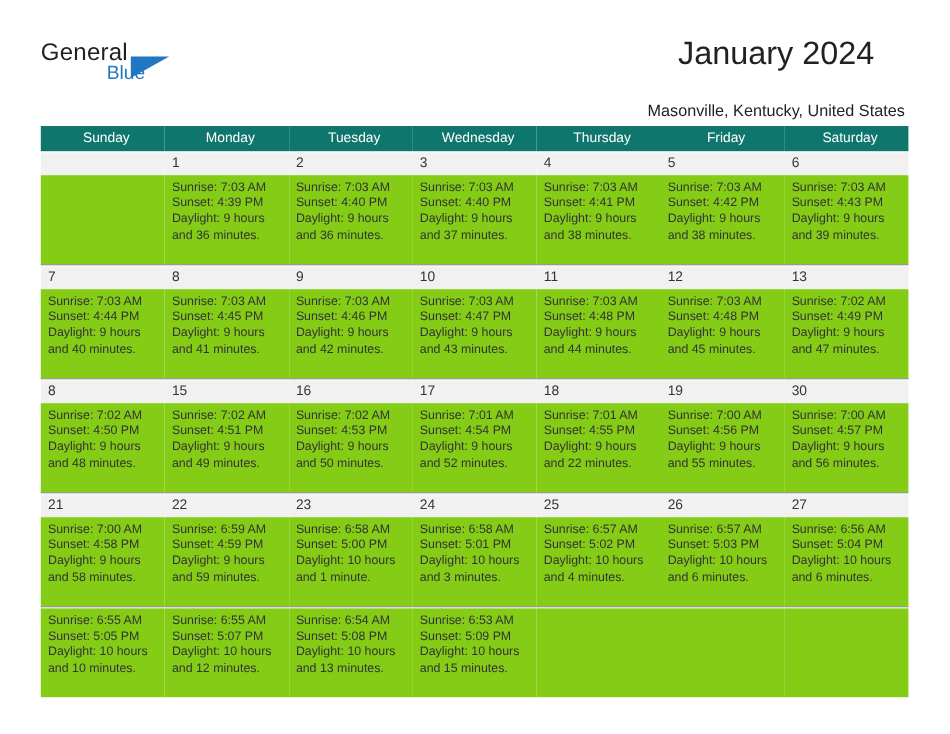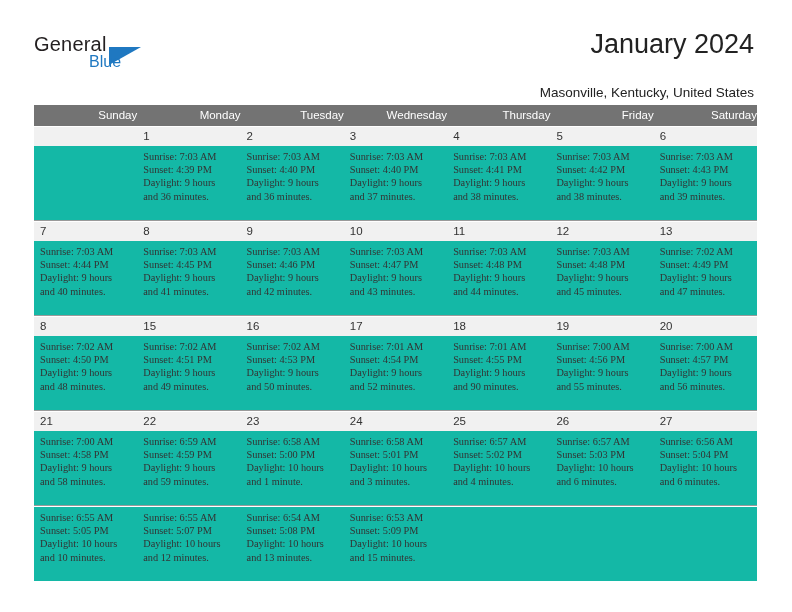--- a/index.html
+++ b/index.html
@@ -67,20 +67,21 @@
     position: absolute;
     right: 38px;
     top: 28px;
     text-align: right;
   }
   .cal-title {
     font-size: 27px;
     color: #222222;
     line-height: 32px;
     white-space: nowrap;
+    text-align: center;
   }
   .cal-subtitle {
     margin-top: 25px;
     font-size: 13.5px;
     color: #222222;
     line-height: 16px;
     white-space: nowrap;
   }
 
   
@@ -88,25 +89,25 @@
     position: absolute;
     left: 34px;
     top: 105px;
     width: 723px;
     border-collapse: collapse;
     table-layout: fixed;
   }
   .calendar col { width: 103.28px; }
 
   .calendar thead th {
-    background: #737373;
+    background: #0f766e;
     color: #ffffff;
     font-size: 11.5px;
     font-weight: normal;
-    text-align: right;
+    text-align: center;
     padding: 4px 0 4px 6px;
     height: 13px;
     line-height: 13px;
   }
 
   .week-sep td {
     padding: 0;
     height: 1px;
     line-height: 1px;
     font-size: 0;
@@ -119,28 +120,27 @@
     font-size: 11.5px;
     color: #333333;
     padding: 3px 0 3px 6px;
     height: 13px;
     line-height: 13px;
     vertical-align: top;
   }
   .daynum-row td.blank { background: #f1f1f1; }
 
   .info-row td {
-    background: #14b8a6;
+    background: #84cc16;
     font-size: 10.3px;
     color: #333333;
     padding: 4px 4px 8px 6px;
     height: 62px;
     line-height: 13.2px;
     vertical-align: top;
-    font-family: Liberation Serif, serif;
   }
   .info-row td div { white-space: nowrap; }
 </style>
 </head>
 <body>
 
 <div class="page">
 
   <div class="header">
 
@@ -297,21 +297,21 @@
       <tr class="week-sep">
         <td colspan="7"></td>
       </tr>
       <tr class="daynum-row">
         <td>8</td>
         <td>15</td>
         <td>16</td>
         <td>17</td>
         <td>18</td>
         <td>19</td>
-        <td>20</td>
+        <td>30</td>
       </tr>
       <tr class="info-row">
         <td>
           <div>Sunrise: 7:02 AM</div>
           <div>Sunset: 4:50 PM</div>
           <div>Daylight: 9 hours</div>
           <div>and 48 minutes.</div>
         </td>
         <td>
           <div>Sunrise: 7:02 AM</div>
@@ -328,21 +328,21 @@
         <td>
           <div>Sunrise: 7:01 AM</div>
           <div>Sunset: 4:54 PM</div>
           <div>Daylight: 9 hours</div>
           <div>and 52 minutes.</div>
         </td>
         <td>
           <div>Sunrise: 7:01 AM</div>
           <div>Sunset: 4:55 PM</div>
           <div>Daylight: 9 hours</div>
-          <div>and 90 minutes.</div>
+          <div>and 22 minutes.</div>
         </td>
         <td>
           <div>Sunrise: 7:00 AM</div>
           <div>Sunset: 4:56 PM</div>
           <div>Daylight: 9 hours</div>
           <div>and 55 minutes.</div>
         </td>
         <td>
           <div>Sunrise: 7:00 AM</div>
           <div>Sunset: 4:57 PM</div>

